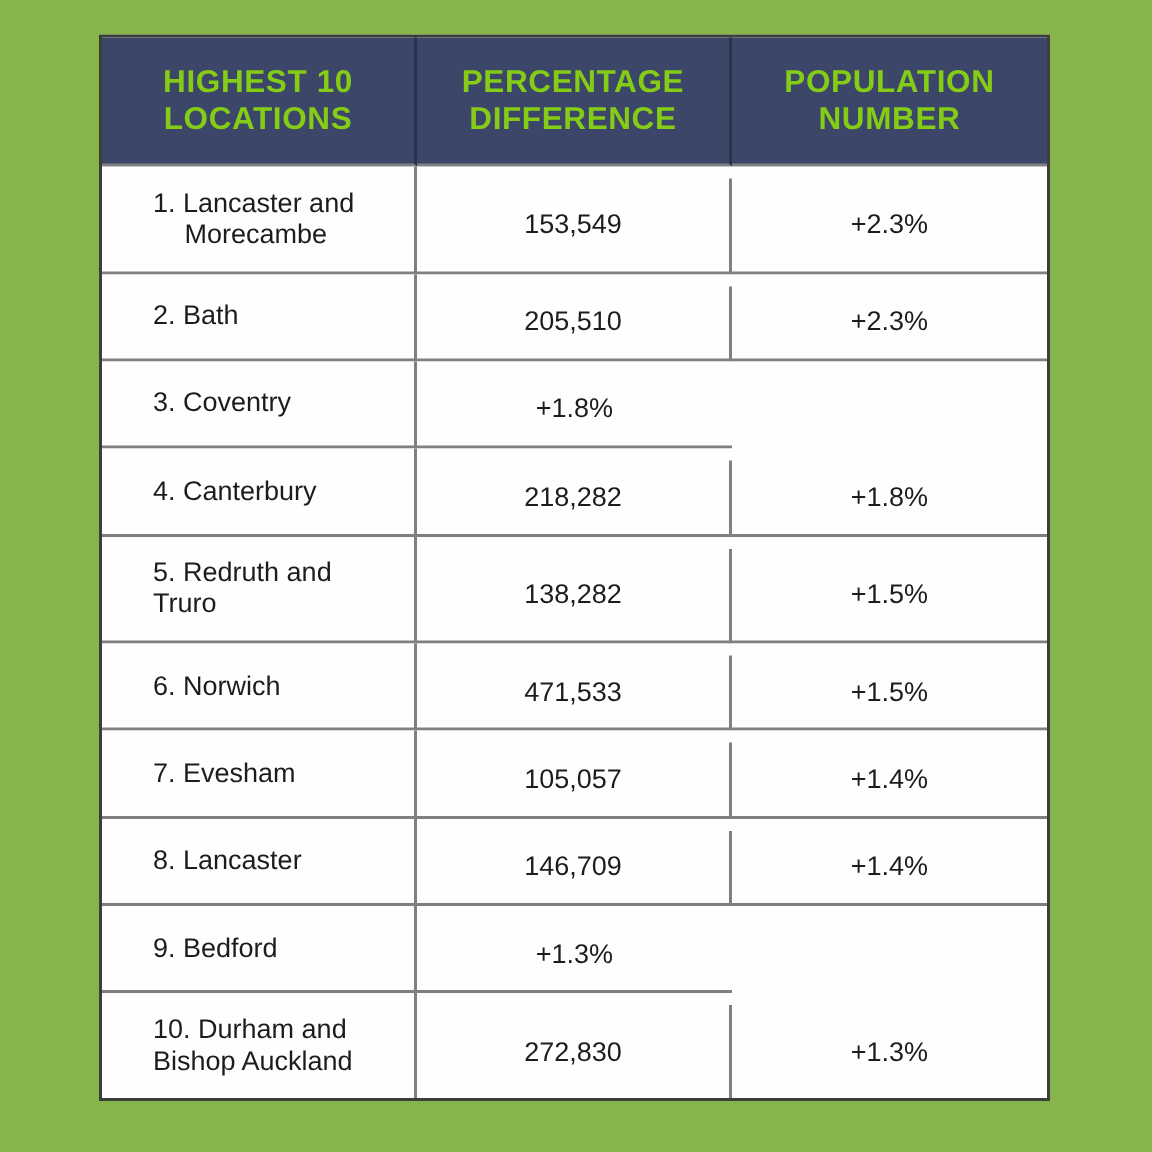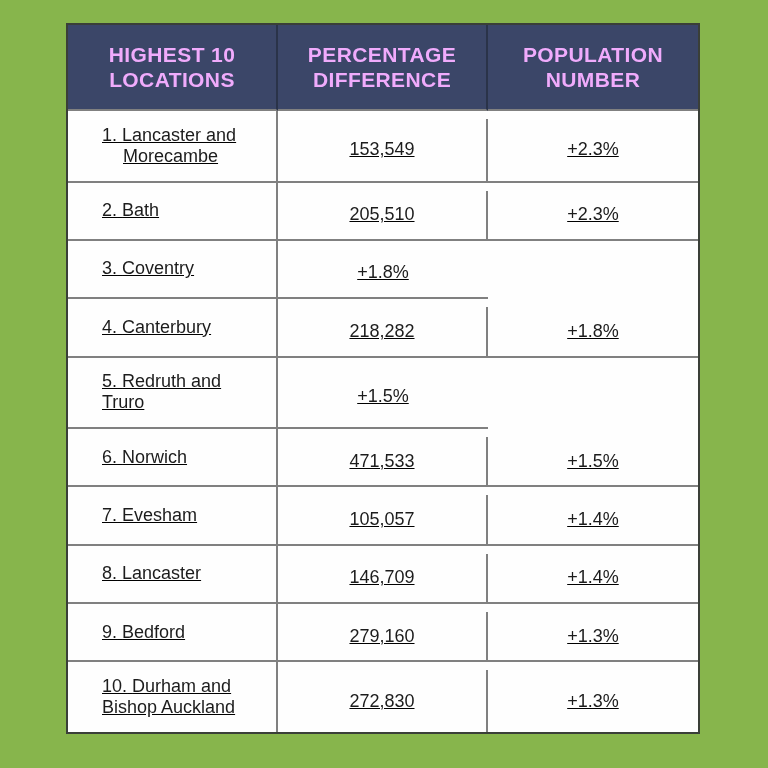--- a/index.html
+++ b/index.html
@@ -33,34 +33,33 @@
     background: #3b4668;
   }
   .th {
     box-sizing: border-box;
     width: 33.3333%;
     display: flex;
     align-items: center;
     justify-content: center;
     text-align: center;
     padding: 11px 22px;
-    color: #f0abfc;
+    color: #84cc16;
     font-size: 21px;
     font-weight: bold;
     line-height: 1.2;
     letter-spacing: 0.4px;
     border-right: 2px solid #2a3349;
     border-bottom: 2px solid #808080;
   }
   .th:last-child { border-right: none; }
   .trow {
     display: flex;
     flex: 1 1 auto;
     background: #fefefe;
-    text-decoration: underline;
   }
   .td {
     box-sizing: border-box;
     width: 33.3333%;
     display: flex;
     align-items: center;
     border-right: 2px solid #808080;
     border-bottom: 2px solid #808080;
     color: #1c1c1c;
     font-size: 18px;
@@ -121,20 +120,21 @@
         <div class="td loc">
           <span class="loc-text"><span>4.</span> <span>Canterbury</span></span>
         </div>
         <div class="td num">218,282</div>
         <div class="td pct">+1.8%</div>
       </div>
       <div class="trow">
         <div class="td loc">
           <span class="loc-text"><span>5.</span> <span>Redruth and Truro</span></span>
         </div>
+        <div class="td num">138,282</div>
         <div class="td pct">+1.5%</div>
       </div>
       <div class="trow">
         <div class="td loc">
           <span class="loc-text"><span>6.</span> <span>Norwich</span></span>
         </div>
         <div class="td num">471,533</div>
         <div class="td pct">+1.5%</div>
       </div>
       <div class="trow">
@@ -148,21 +148,20 @@
         <div class="td loc">
           <span class="loc-text"><span>8.</span> <span>Lancaster</span></span>
         </div>
         <div class="td num">146,709</div>
         <div class="td pct">+1.4%</div>
       </div>
       <div class="trow">
         <div class="td loc">
           <span class="loc-text"><span>9.</span> <span>Bedford</span></span>
         </div>
-        <div class="td num">279,160</div>
         <div class="td pct">+1.3%</div>
       </div>
       <div class="trow">
         <div class="td loc">
           <span class="loc-text"><span>10.</span> <span>Durham and Bishop Auckland</span></span>
         </div>
         <div class="td num">272,830</div>
         <div class="td pct">+1.3%</div>
       </div>
     </div>

